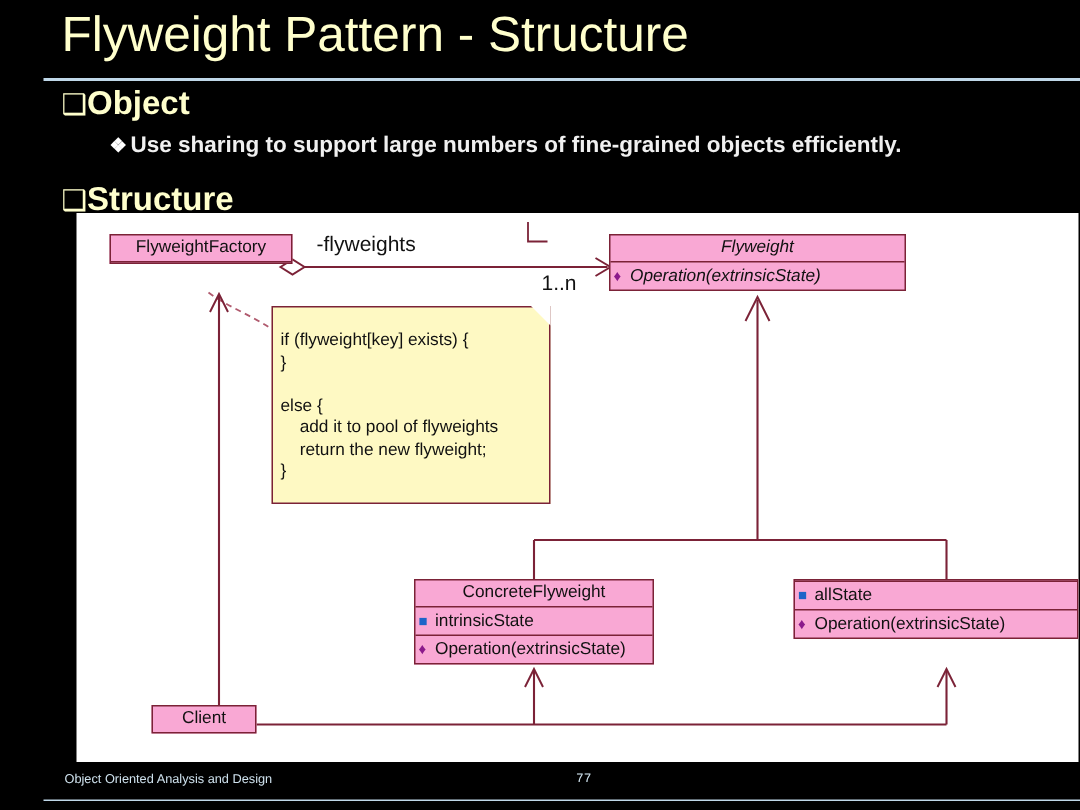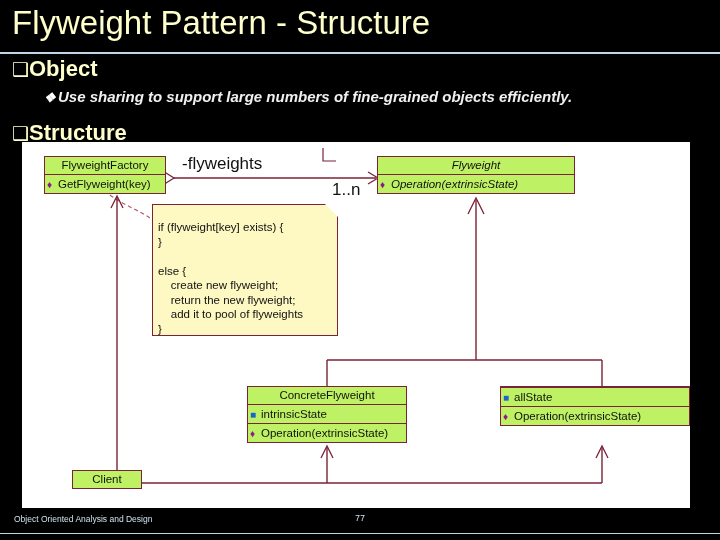--- a/index.html
+++ b/index.html
@@ -11,20 +11,21 @@
     width: 720px;
     height: 540px;
     overflow: hidden;
     font-family: "Liberation Sans", sans-serif;
   }
   #slide {
     position: relative;
     width: 692px;
     height: 540px;
     background: #000000;
+    margin-left: 29px;
   }
 
   
   #slide-title {
     position: absolute;
     left: 12px;
     top: 4px;
     font-size: 33px;
     color: #FFFFCC;
     font-family: "Liberation Sans", sans-serif;
@@ -58,21 +59,20 @@
     font-size: 19px;
   }
   .lvl2 {
     position: absolute;
     left: 44px;
     color: #F0F0F0;
     font-size: 15px;
     font-weight: bold;
     font-family: "Liberation Sans", sans-serif;
     white-space: nowrap;
-    font-style: italic;
   }
   .lvl2 .bullet-v {
     display: inline-block;
     width: 14px;
     color: #FFFFFF;
     font-size: 13px;
   }
   #bullet-intent   { top: 56px; }
   #bullet-use      { top: 88px; }
   #bullet-structure{ top: 120px; }
@@ -89,21 +89,21 @@
   }
   #diagram-svg {
     position: absolute;
     left: 0;
     top: 0;
   }
 
   
   .uml-box {
     position: absolute;
-    background: #bef264;
+    background: #f9a8d4;
     border: 1.4px solid #7B2237;
     box-sizing: border-box;
   }
   .uml-name {
     text-align: center;
     font-size: 11.5px;
     color: #111111;
     padding: 2px 4px 3px 4px;
     font-family: "Liberation Sans", sans-serif;
     white-space: nowrap;
@@ -150,21 +150,21 @@
     right: -1px;
     top: -1px;
     width: 0; height: 0;
     border-left: 13px solid transparent;
     border-top: 13px solid #FFFFFF;
   }
 
   
   .edge-label {
     position: absolute;
-    font-size: 17px;
+    font-size: 14px;
     color: #111111;
     font-family: "Liberation Sans", sans-serif;
     white-space: nowrap;
     background: transparent;
   }
 
   
   #footer-rule {
     position: absolute;
     left: 0px;
@@ -237,41 +237,39 @@
       <line x1="305" y1="218" x2="580" y2="218" stroke="#7B2237" stroke-width="1.4"></line>
       <line x1="305" y1="218" x2="305" y2="244" stroke="#7B2237" stroke-width="1.4"></line>
       <line x1="580" y1="218" x2="580" y2="244" stroke="#7B2237" stroke-width="1.4"></line>
 
       <path d="M 301 6 L 301 19 L 314 19" fill="none" stroke="#7B2237" stroke-width="1.2"></path>
     </svg>
 
     <div class="uml-box" style="left:22px; top:14px; width:122px;">
       <div class="uml-name">FlyweightFactory</div>
       <div class="uml-sep"></div>
-      <div class="uml-row"><span class="mark op">♦</span><span>GetFlyweight(key)</span></div>
     </div>
 
     <div class="uml-box" style="left:355px; top:14px; width:198px;">
       <div class="uml-name abstract">Flyweight</div>
       <div class="uml-sep"></div>
       <div class="uml-row abstract"><span class="mark op">♦</span><span>Operation(extrinsicState)</span></div>
     </div>
 
     <div class="edge-label" style="left:160px; top:12px;">-flyweights</div>
     <div class="edge-label" style="left:310px; top:38px;">1..n</div>
 
     <div id="note-box" style="left:130px; top:62px; width:186px; height:132px;">
       <div id="note-fold"></div>
       <div class="note-line">if (flyweight[key] exists) {</div>
       <div class="note-line">}</div>
       <div class="note-line">&nbsp;</div>
       <div class="note-line">else {</div>
-      <div class="note-line">    create new flyweight;</div>
+      <div class="note-line">    add it to pool of flyweights</div>
       <div class="note-line">    return the new flyweight;</div>
-      <div class="note-line">    add it to pool of flyweights</div>
       <div class="note-line">}</div>
     </div>
 
     <div class="uml-box" style="left:225px; top:244px; width:160px;">
       <div class="uml-name">ConcreteFlyweight</div>
       <div class="uml-sep"></div>
       <div class="uml-row"><span class="mark att">■</span><span>intrinsicState</span></div>
       <div class="uml-sep"></div>
       <div class="uml-row"><span class="mark op">♦</span><span>Operation(extrinsicState)</span></div>
     </div>

